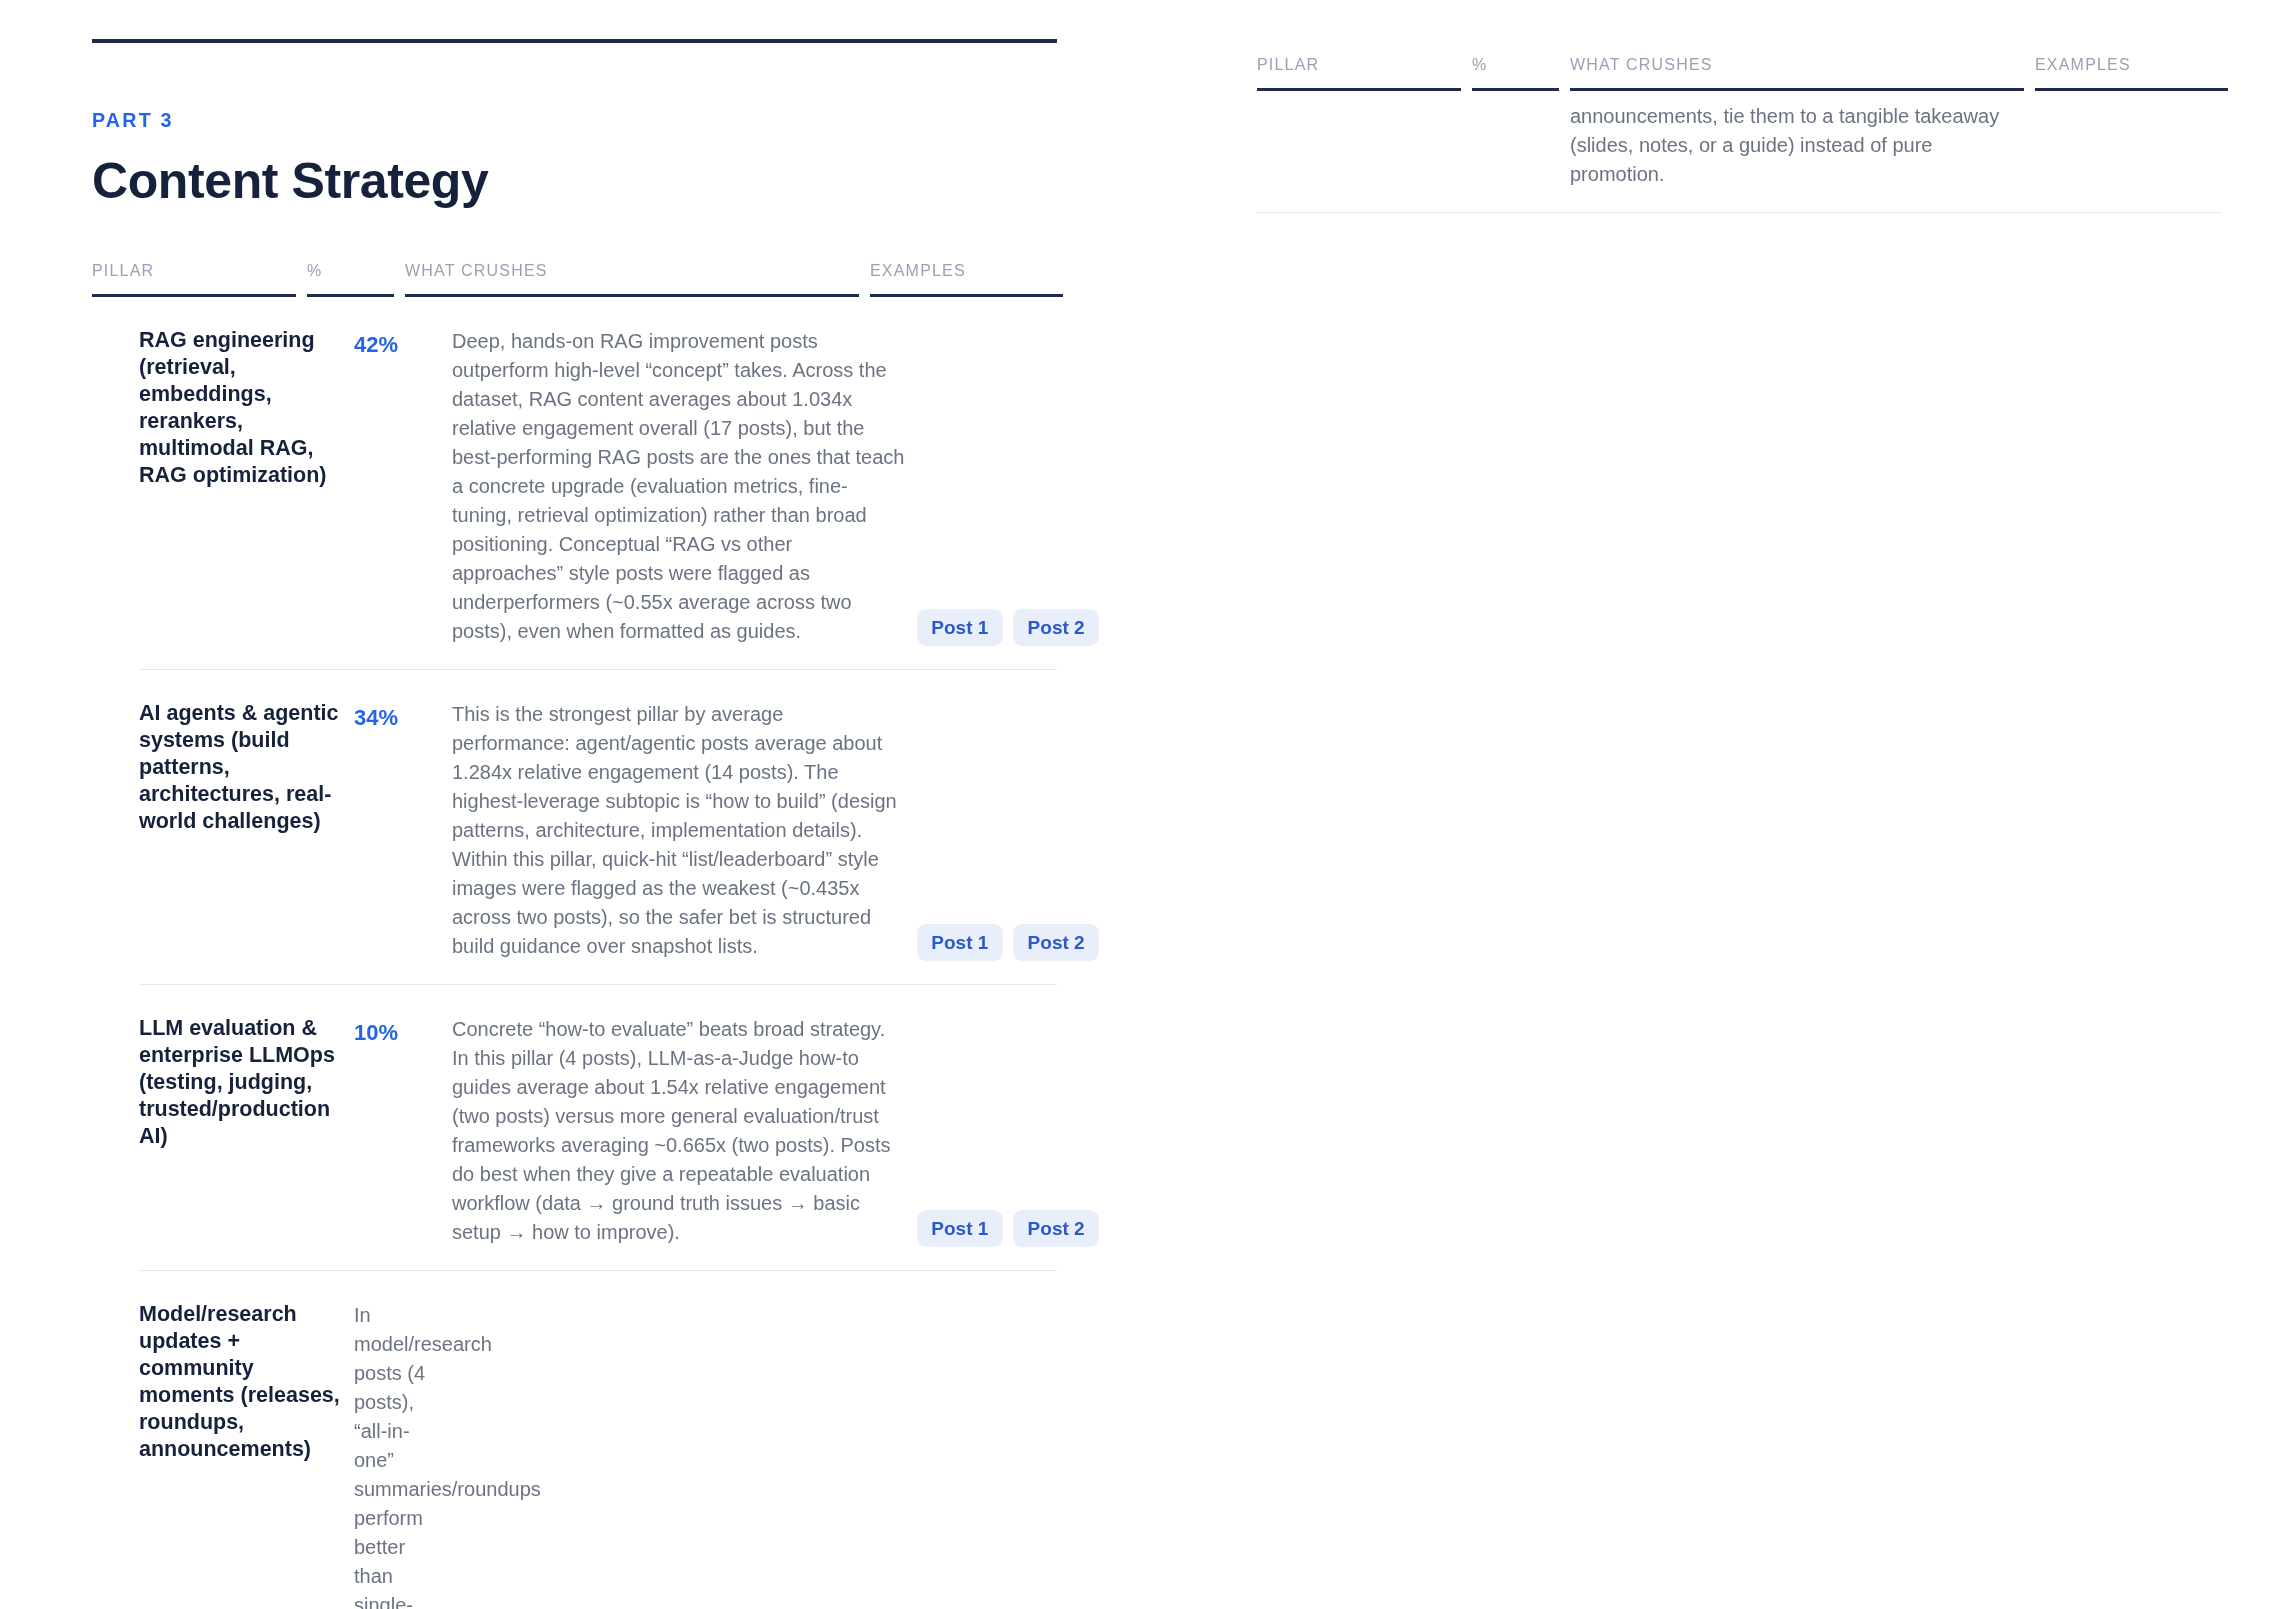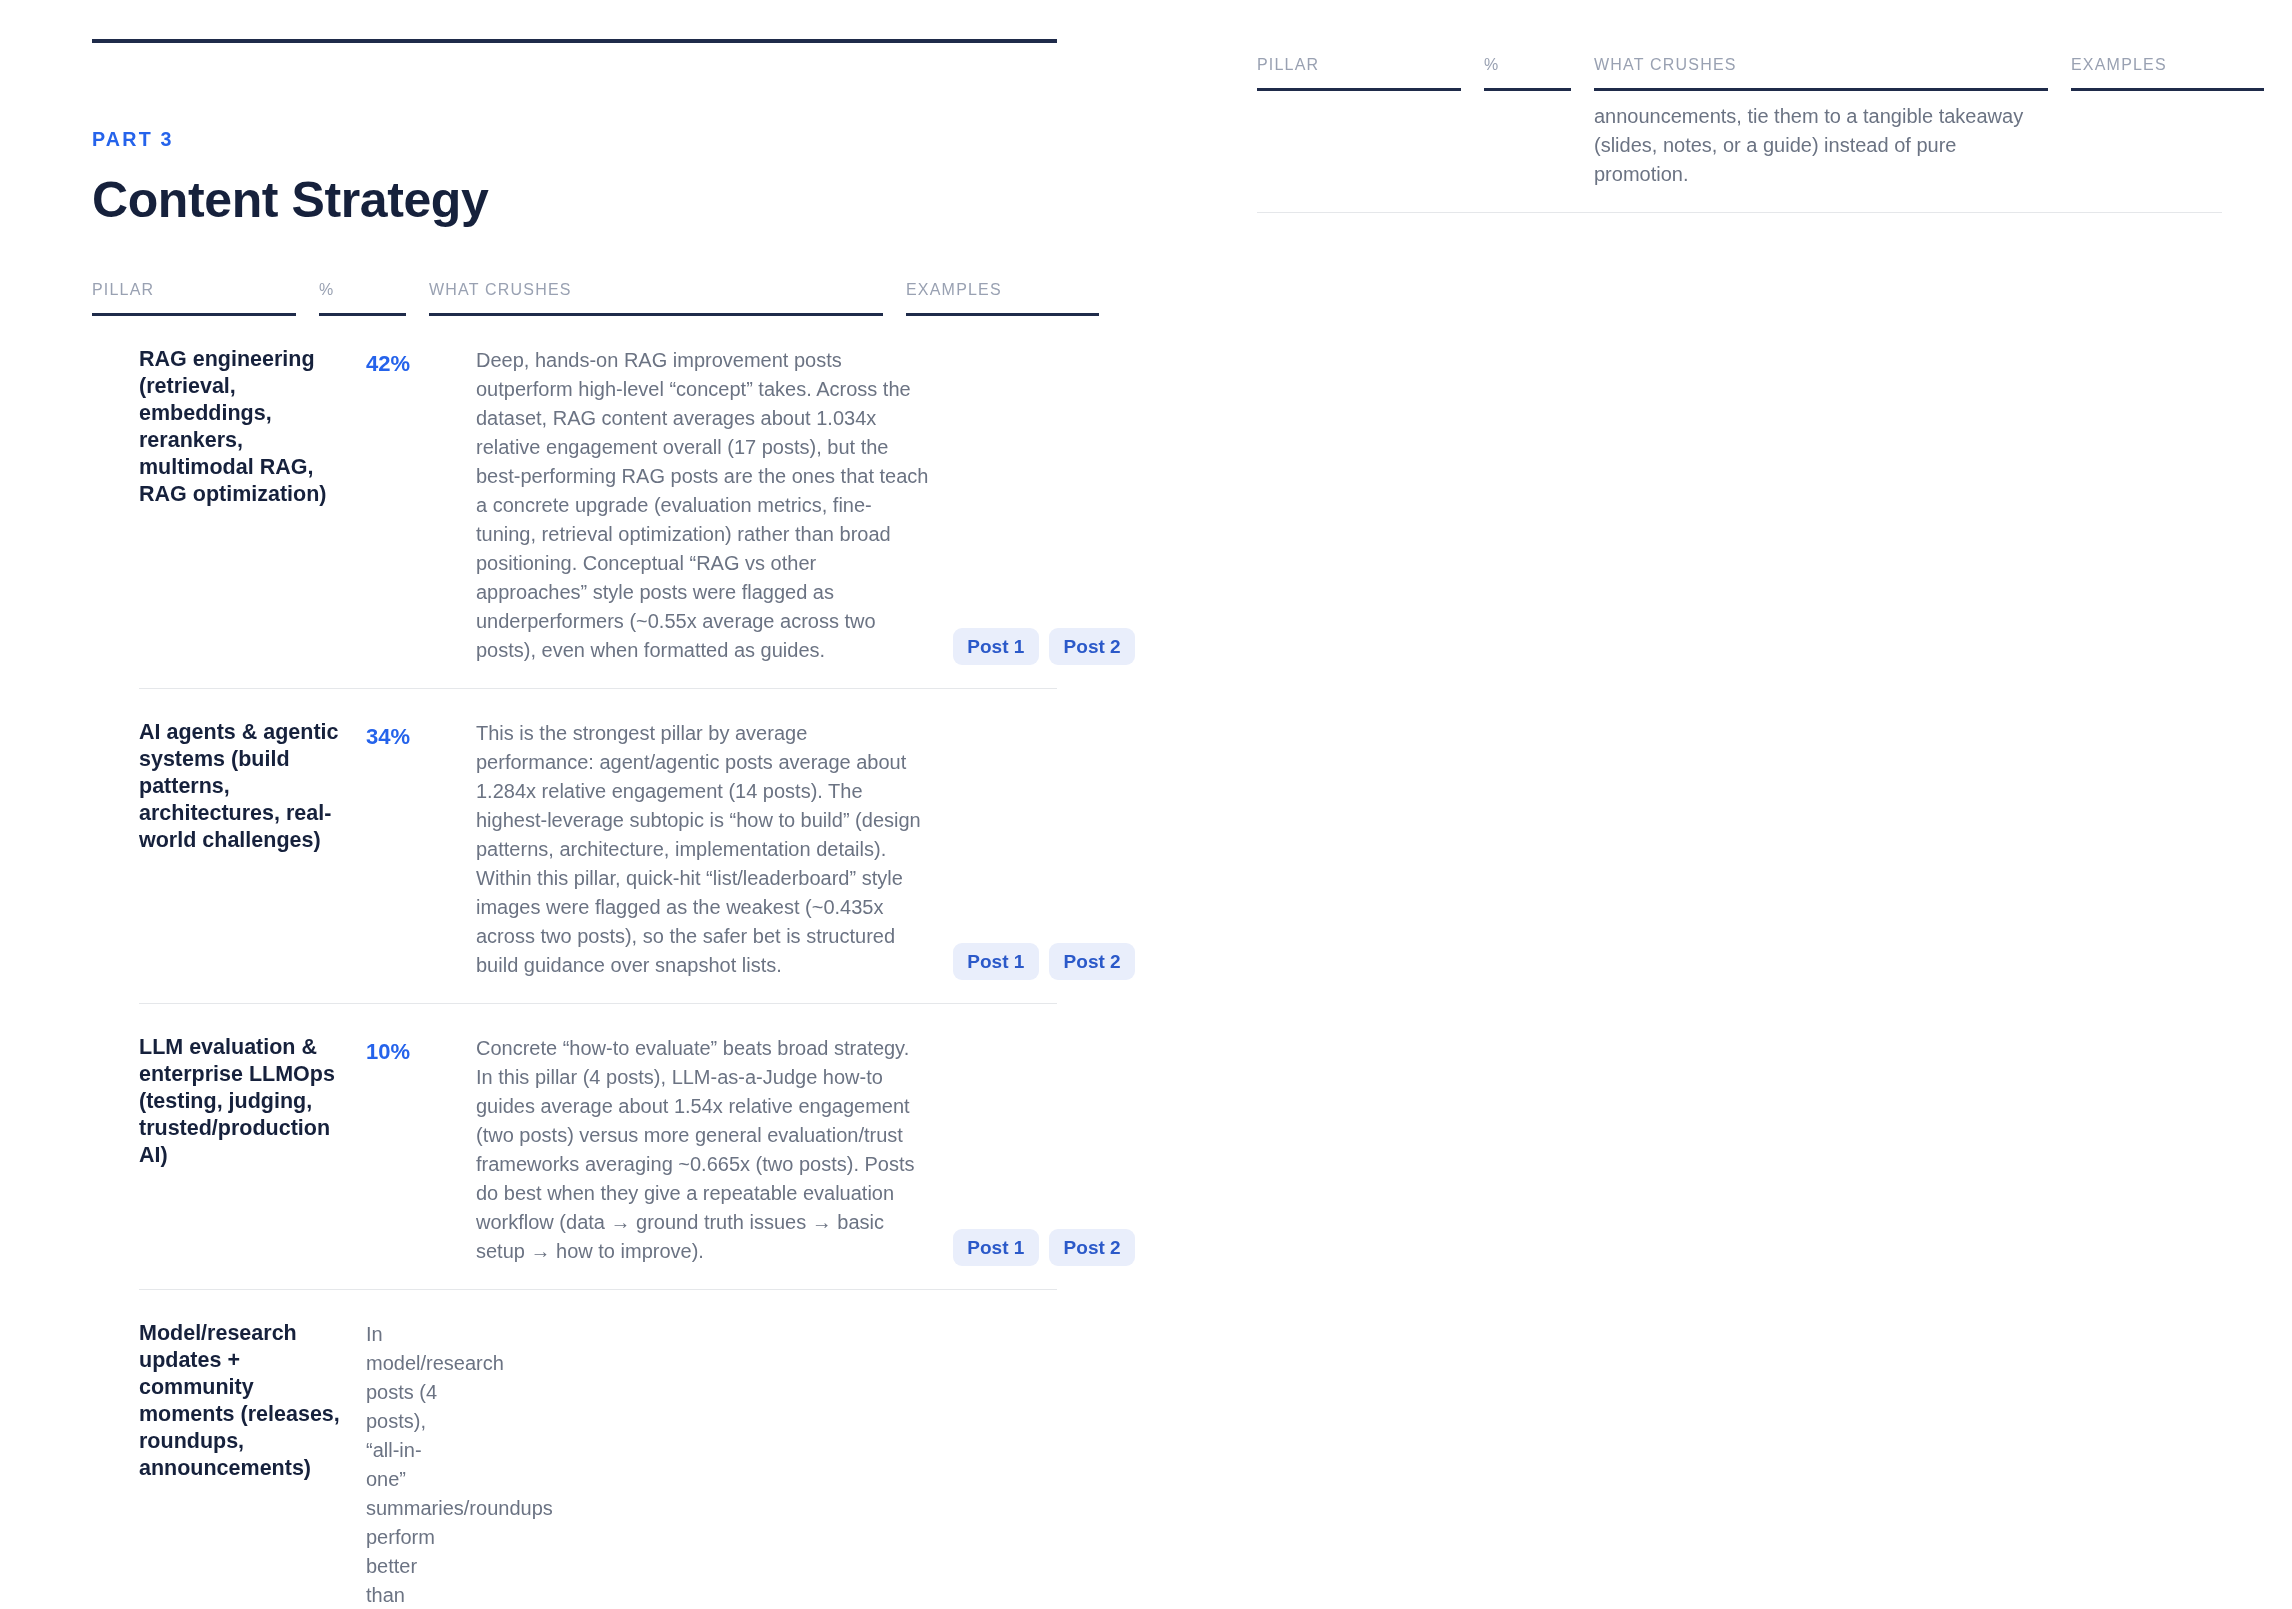--- a/index.html
+++ b/index.html
@@ -16,24 +16,24 @@
   html,body{background:#ffffff;}
   body{font-family:"Liberation Sans","DejaVu Sans",sans-serif;}
   .page{position:relative;width:2293px;height:1609px;background:#ffffff;overflow:hidden;}
 
   .col{position:absolute;top:0;width:965px;}
   .col-left{left:92px;}
   .col-right{left:1257px;}
 
   .section-rule{margin-top:39px;height:3.6px;background:var(--rule-dark);}
 
-  .eyebrow{margin-top:85px;font-size:19.7px;font-weight:700;letter-spacing:2.2px;color:var(--accent);}
+  .eyebrow{margin-top:66px;font-size:19.7px;font-weight:700;letter-spacing:2.2px;color:var(--accent);}
   .page-title{margin-top:20px;font-size:50px;font-weight:800;letter-spacing:-0.4px;color:var(--navy);}
 
-  .grid-row{display:grid;grid-template-columns:204px 87px 454px 193px;column-gap:23px;}
+  .grid-row{display:grid;grid-template-columns:204px 87px 454px 193px;column-gap:11px;}
 
   .table-head{margin-top:52px;}
   .table-head .head-cell{
     font-size:16px;font-weight:500;letter-spacing:1.2px;color:var(--header-gray);
     padding-bottom:14.3px;border-bottom:3.6px solid var(--rule-dark);
   }
 
   .body-row{border-bottom:1.8px solid var(--rule-light);padding:30px 0 23px;margin-left:47px;}
   .body-row:last-child{border-bottom:none;}
 

